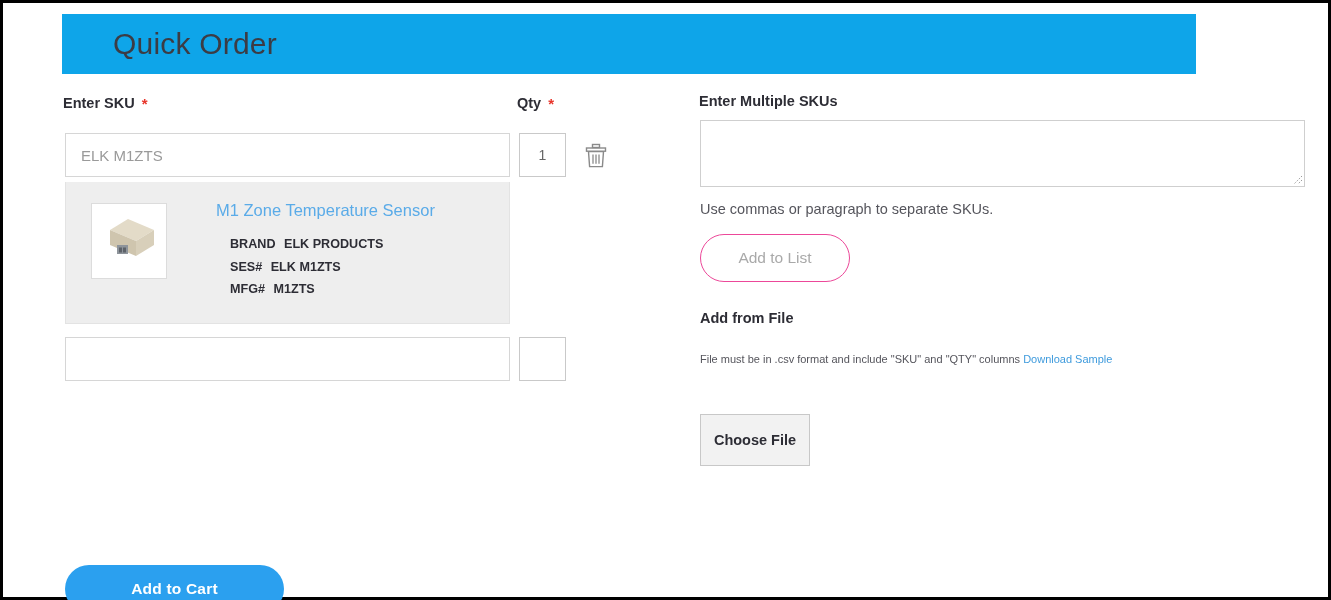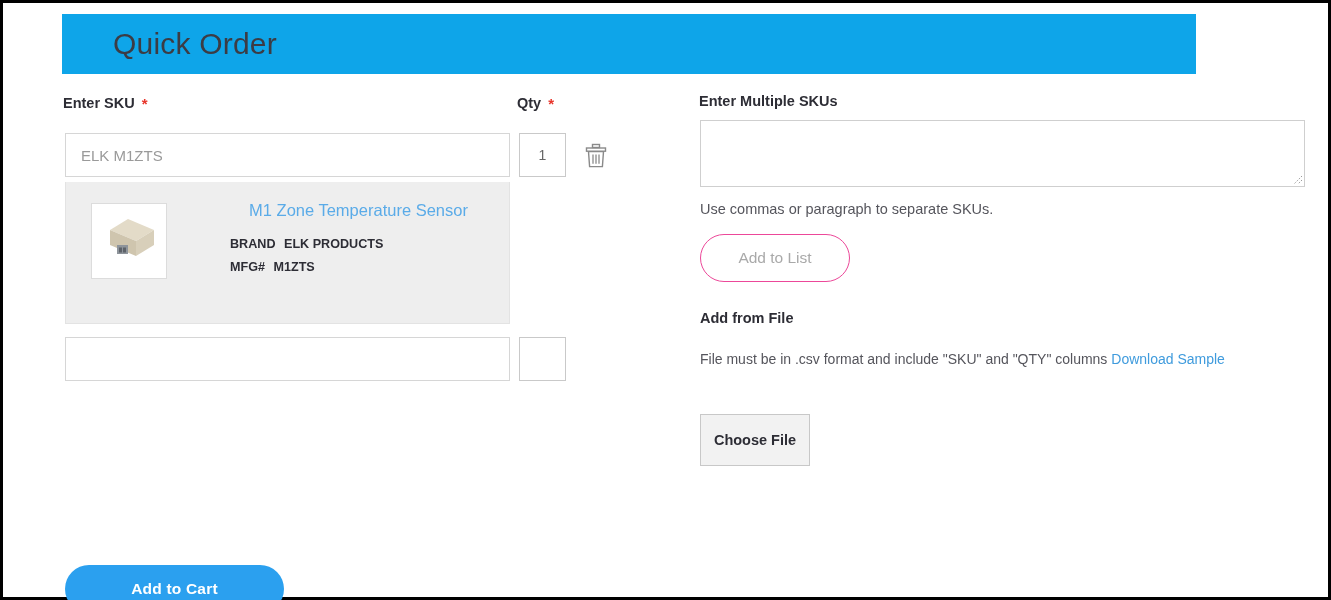--- a/index.html
+++ b/index.html
@@ -173,21 +173,20 @@
     right: 8px;
   }
   .product-title {
     display: block;
     font-size: 16.5px;
     color: #5aabe8;
     text-decoration: none;
     line-height: 20px;
     margin-bottom: 13px;
     white-space: nowrap;
-    text-align: center;
   }
   .meta-line {
     font-size: 12.6px;
     font-weight: bold;
     color: #2d2d35;
     line-height: 22.5px;
     white-space: nowrap;
   }
   .meta-line .mk { margin-right: 5px; padding-left: 14px; }
 
@@ -261,21 +260,21 @@
     cursor: default;
   }
 
   .lbl-file { left: 697px; top: 307px; }
 
   .file-help {
     position: absolute;
     left: 697px;
     top: 345px;
     width: 610px;
-    font-size: 14px;
+    font-size: 11px;
     color: #55555c;
     line-height: 23px;
   }
   .file-help a {
     color: #3f9bdd;
     text-decoration: none;
   }
   .choose-file-btn {
     position: absolute;
     left: 697px;
@@ -338,20 +337,24 @@
           <rect x="31" y="43.5" width="3" height="5" fill="#5d6269"></rect>
         </svg>
       </div>
       <div class="product-info">
         <a class="product-title" href="#">M1 Zone Temperature Sensor</a>
         <div class="meta-line">
           <span class="mk">BRAND</span>
           <span>ELK PRODUCTS</span>
         </div>
         <div class="meta-line">
+          <span class="mk">SES#</span>
+          <span>ELK M1ZTS</span>
+        </div>
+        <div class="meta-line">
           <span class="mk">MFG#</span>
           <span>M1ZTS</span>
         </div>
       </div>
     </div>
 
     <input class="sku-input-2" type="text" value="" style="">
     <input class="qty-input-2" type="text" value="" style="">
 
     <button class="add-cart-btn">Add to Cart</button>

